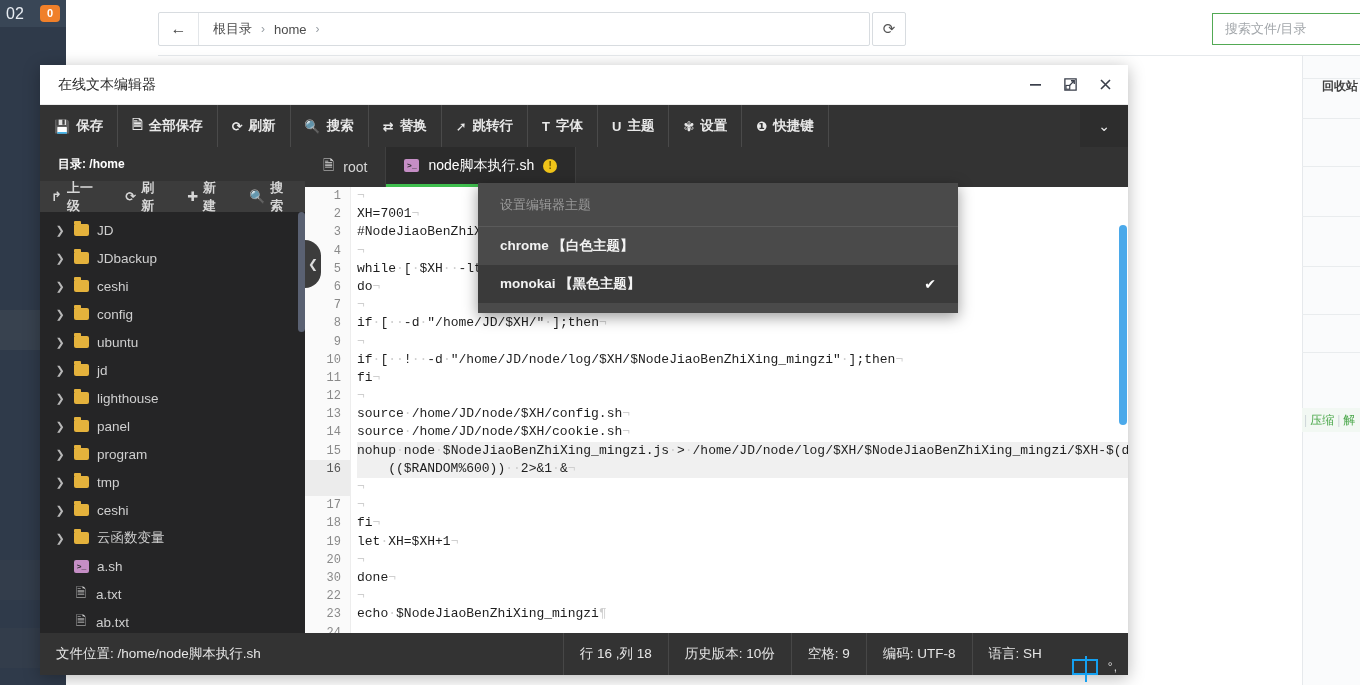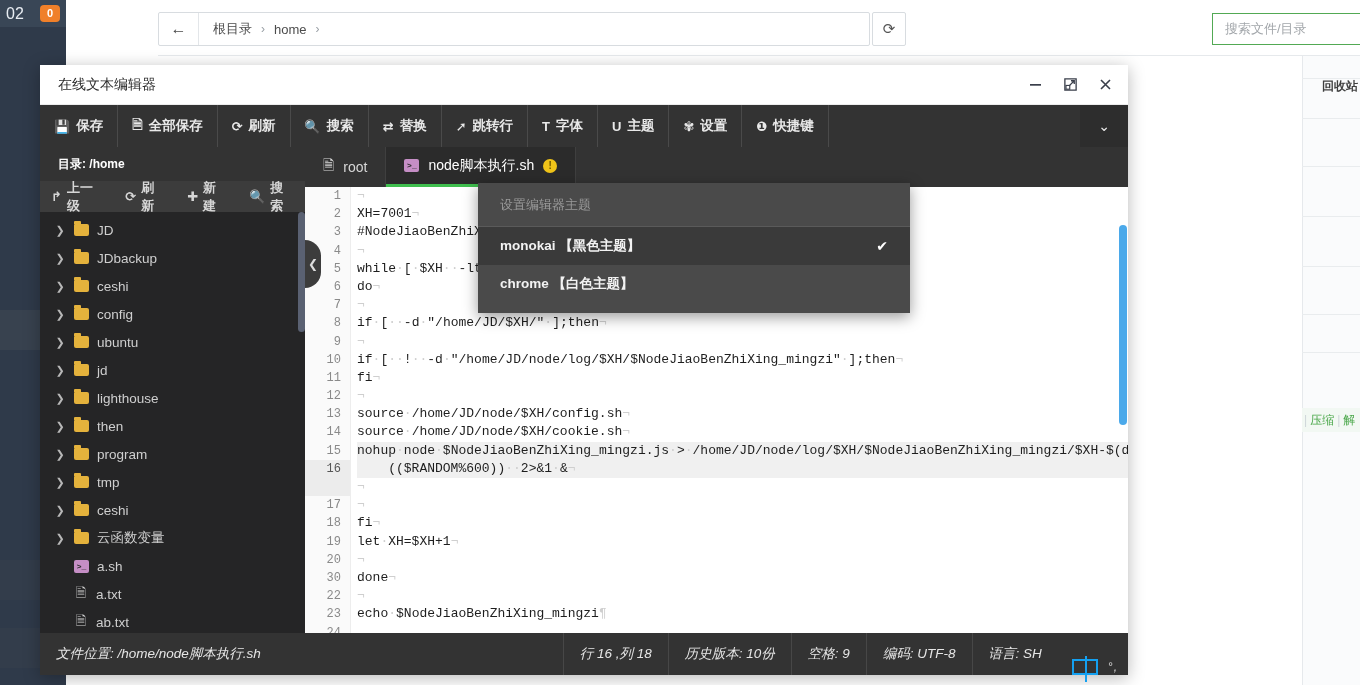--- a/index.html
+++ b/index.html
@@ -198,37 +198,37 @@
   .dot { color: #cfcfcf; }
   .pil { color: #cfcfcf; }
   .code-scroll-v {
     position: absolute; right: 1px; top: 38px; width: 8px; height: 200px;
     background: #2b9ae6; opacity: .85; border-radius: 4px;
   }
 
   
   .ed-status {
     height: 42px; background: #333333; color: #e6e6e6; display: flex; align-items: center;
-    font-size: 13.5px; position: relative; font-style: italic;
+    font-size: 13.5px; position: relative;
   }
   .st-left { padding-left: 16px; }
   .st-right { position: absolute; right: 0; top: 0; height: 42px; display: flex; align-items: flex-end; }
   .st-item { padding: 0 16px; border-left: 1px solid #474747; height: 42px; display: flex; align-items: center; white-space: nowrap; }
   .st-icons { padding: 0 10px 0 14px; display: flex; align-items: center; gap: 10px; }
   .ime-box {
     width: 26px; height: 16px; border: 2px solid #14a0f0; position: relative;
   }
   .ime-box::after {
     content: ''; position: absolute; left: 11px; top: -5px; width: 2px; height: 26px; background: #14a0f0;
   }
   .ime-b { color: #d9d9d9; font-size: 12px; letter-spacing: 1px; }
 
   
   .theme-menu {
-    position: absolute; left: 478px; top: 183px; width: 432px;
+    position: absolute; left: 478px; top: 183px; width: 480px;
     background: #4a4a4a; box-shadow: 0 4px 14px rgba(0,0,0,.4); z-index: 40;
     padding-bottom: 10px;
   }
   .tm-head { padding: 13px 22px 12px; color: #9a9a9a; font-size: 13px; border-bottom: 1px solid #5a5a5a; }
   .tm-item {
     padding: 10px 22px; color: #f2f2f2; font-size: 13.5px; font-weight: bold;
     display: flex; align-items: center; justify-content: space-between;
   }
   .tm-item.sel { background: #3a3a3a; }
   .tm-check { color: #ffffff; font-size: 14px; }
@@ -410,21 +410,21 @@
               <span>jd</span>
             </div>
             <div class="tree-row">
               <span class="tw-arrow">❯</span>
               <span class="tw-folder"></span>
               <span>lighthouse</span>
             </div>
             <div class="tree-row">
               <span class="tw-arrow">❯</span>
               <span class="tw-folder"></span>
-              <span>then</span>
+              <span>panel</span>
             </div>
             <div class="tree-row">
               <span class="tw-arrow">❯</span>
               <span class="tw-folder"></span>
               <span>program</span>
             </div>
             <div class="tree-row">
               <span class="tw-arrow">❯</span>
               <span class="tw-folder"></span>
               <span>tmp</span>
@@ -544,22 +544,22 @@
         <div class="st-icons">
           <span class="ime-box"></span>
           <span class="ime-b">°,</span>
         </div>
       </div>
     </div>
   </div>
 
   <div class="theme-menu">
     <div class="tm-head">设置编辑器主题</div>
+    <div class="tm-item">
+      <span>chrome 【白色主题】</span>
+    </div>
     <div class="tm-item sel">
       <span>monokai 【黑色主题】</span>
       <span class="tm-check">✔</span>
     </div>
-    <div class="tm-item">
-      <span>chrome 【白色主题】</span>
-    </div>
   </div>
 
 </div>
 
 </body></html>

